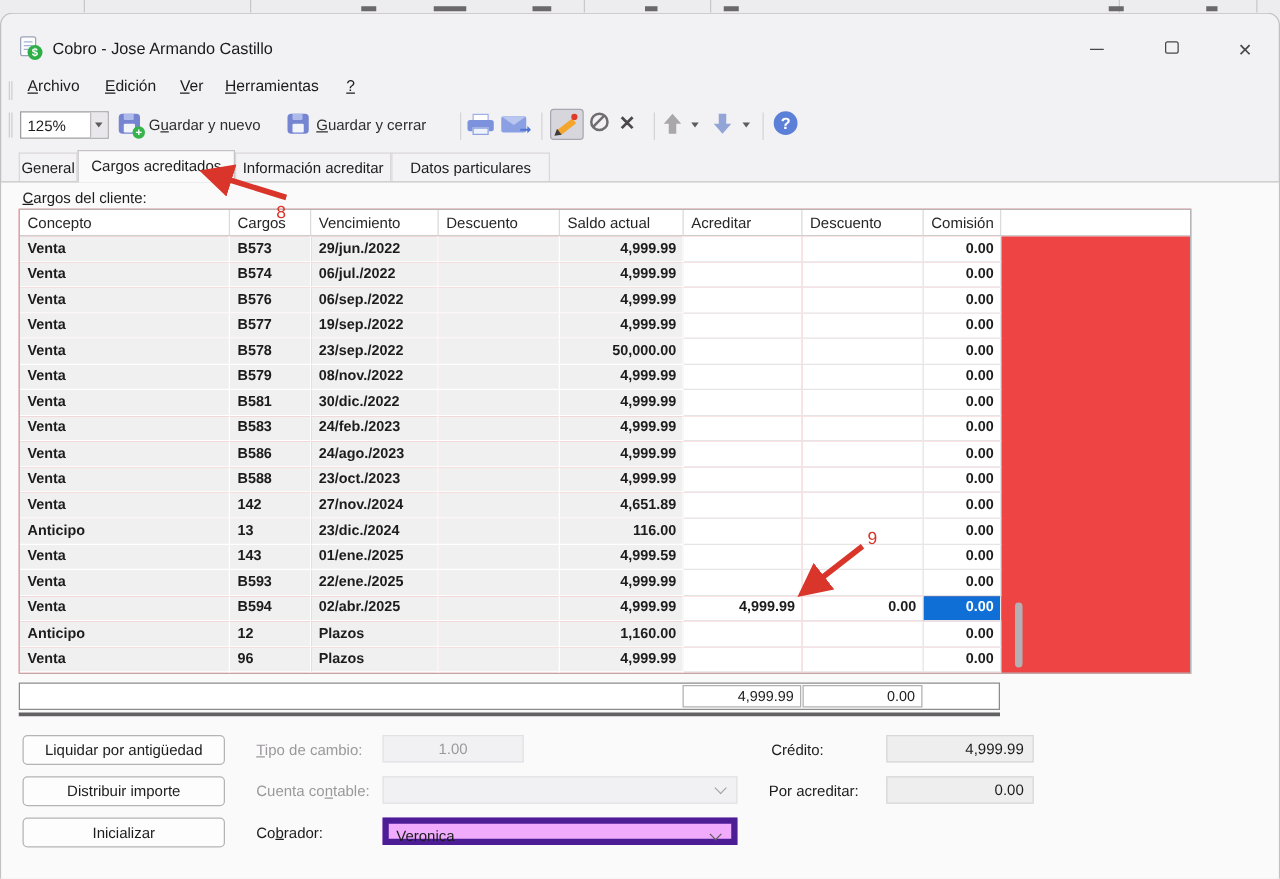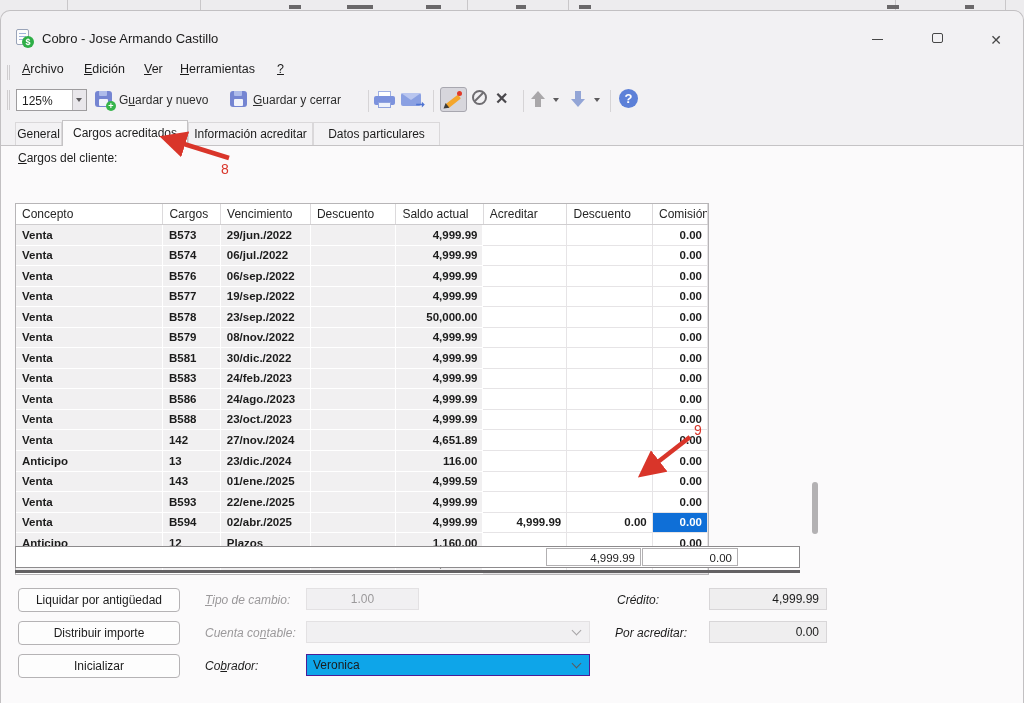--- a/index.html
+++ b/index.html
@@ -77,45 +77,45 @@
   .tabbar { left:0; top:120px; width:1024px; height:25px; }
   .tab { position:absolute; top:2px; height:23px; font-size:12px; text-align:center; line-height:22px;
          background:#f3f2f4; border:1px solid #dad8da; border-bottom:none; color:#1c1c1c; }
   .tab.active { top:0; height:26px; background:#fbfafb; border:1px solid #c5c3c5; border-bottom:none; z-index:5; line-height:24px; }
 
   
   .content { left:1px; top:145px; width:1022px; height:558px; background:#fbfafb; border-top:1px solid #c5c3c5; }
   .section-label { left:18px; top:151px; font-size:12px; }
 
   
-  .grid { left:15px; top:167px; width:694px; border:1px solid #b7b5b7; background:#404040;margin-top:36px; }
+  .grid { left:15px; top:167px; width:938px; border:1px solid #b7b5b7; background:#ef4444; }
   .tr, .thead { display:flex; }
   .thead { height:21px; background:#fff; border-bottom:1px solid #cfcdcf; }
   .th { font-size:12px; color:#262626; padding:3px 0 0 6px; border-right:1px solid #dcdadc; overflow:hidden; white-space:nowrap; }
   .tr { height:20.55px;font-weight:bold; }
   .td { font-size:11.5px; padding:3.5px 5px 0 6px; overflow:hidden; white-space:nowrap; }
   .td.ro { background:#f1f0f1; border-right:1px solid #fff; border-bottom:1px solid #fff; }
   .td.ed { background:#fff; border-right:1px solid #e6e4e6; border-bottom:1px solid #e6e4e6; }
   .td.num { text-align:right; }
   .td.sel { background:#0f6fd7; color:#fff; }
 
   .vscroll-thumb { left:812px; top:482px; width:6px; height:52px; background:#b3b1b3; border-radius:3px; }
 
   .totalsbox { left:15px; top:546px; width:785px; height:22px; background:#fff; border:1px solid #8d8b8d; }
   .total-cell { position:absolute; top:1px; height:18px; border:1px solid #b2b0b2; font-size:11.5px; text-align:right; padding:2.5px 5px 0 0; }
   .grid-endline { left:15px; top:570px; width:785px; height:3px; background:#636163; }
 
   
   .btn { left:18px; width:162px; height:24px; background:#fdfdfd; border:1px solid #b5b3b5; border-radius:4px; font-size:12px; text-align:center; line-height:22px; color:#1c1c1c; }
-  .fld-label { position:absolute; font-size:12px;font-style:italic; }
+  .fld-label { position:absolute; font-size:12px; }
   .disabled-text { color:#9b999b; }
   .inputbox { position:absolute; height:22px; font-size:12px; }
   .box-gray { background:#f1f0f2; border:1px solid #e3e1e3; }
   .box-ro { background:#efeeef; border:1px solid #d8d6d8; text-align:right; padding:3px 7px 0 0; }
-  .select { border:1px solid #4c1d95; background:#0ea5e9; }
+  .select { border:5px solid #4c1d95; background:#f0abfc; }
   .chev { position:absolute; width:7px; height:7px; border-right:1.4px solid #5d5b5d; border-bottom:1.4px solid #5d5b5d; transform:rotate(45deg); }
   .chev.gray { border-color:#a6a4a6; }
 
   
   .anno-label { position:absolute; color:#d9352a; font-size:14px; z-index:20; }
   #anno-svg { position:absolute; left:0; top:0; width:1024px; height:703px; z-index:19; pointer-events:none; }
 </style>
 </head>
 <body>
 

